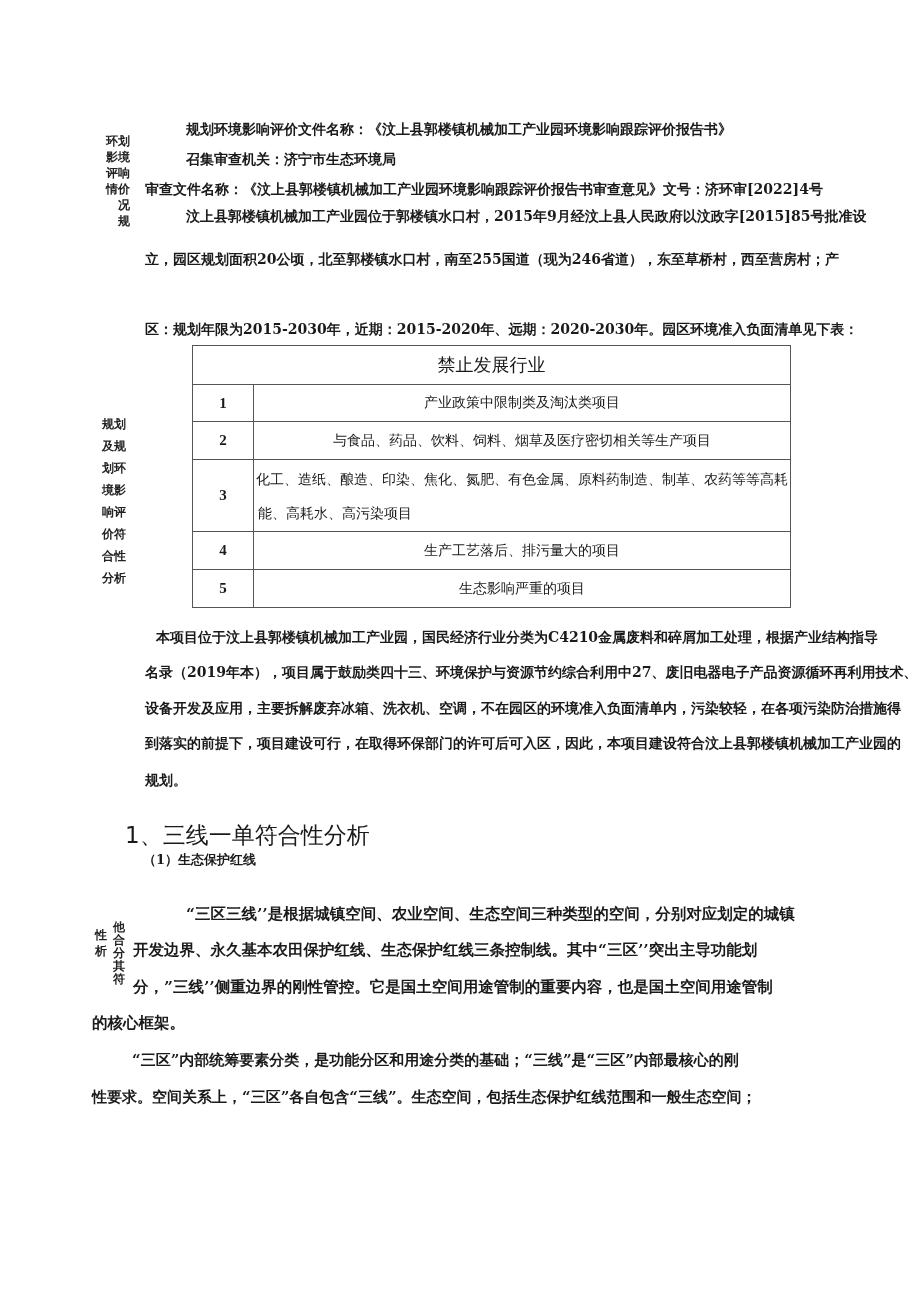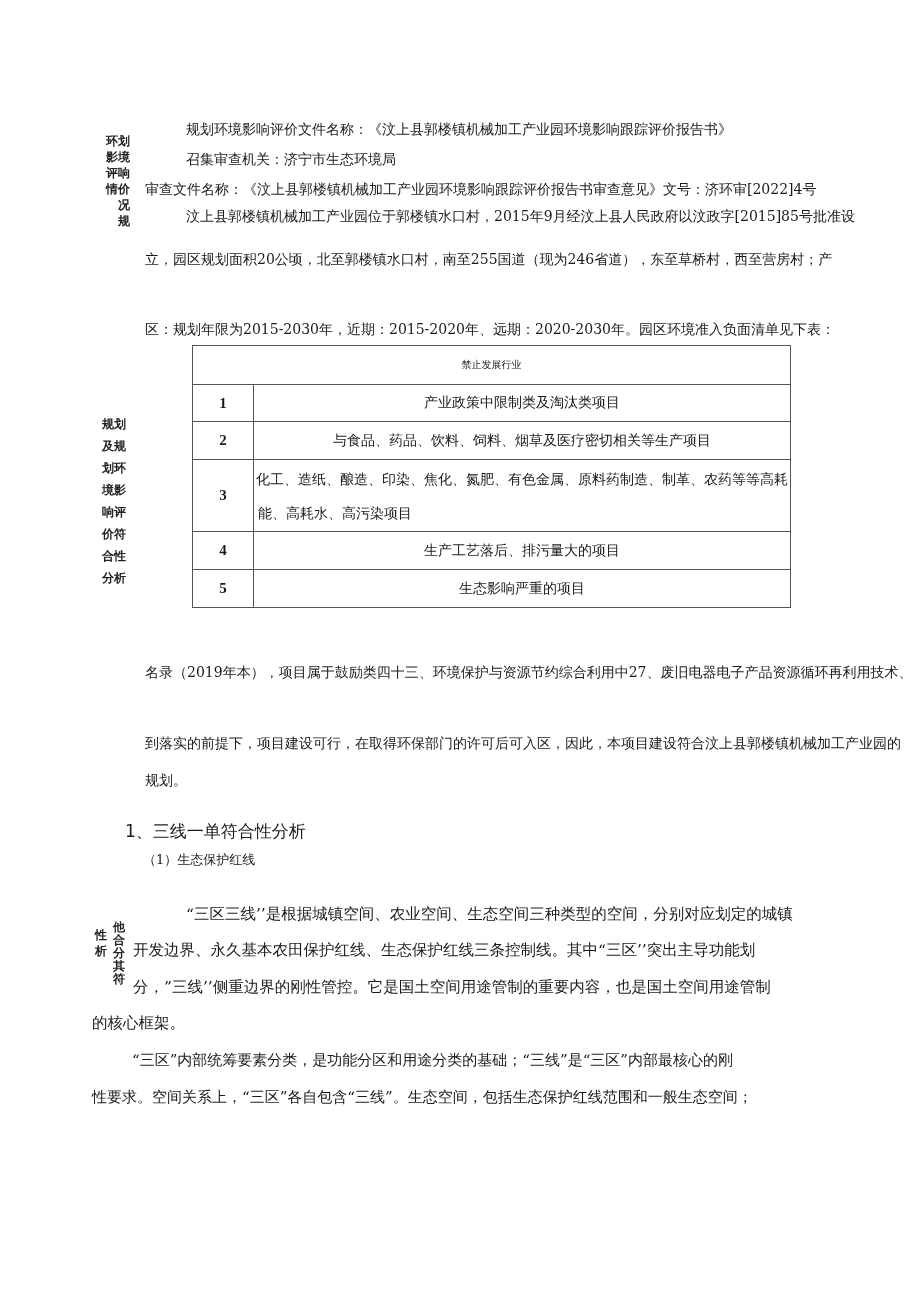--- a/index.html
+++ b/index.html
@@ -1,27 +1,27 @@
 <!DOCTYPE html>
 <html><head>
 <meta charset="utf-8">
 <style>
   html, body { margin:0; padding:0; background:#ffffff; }
   body { width:920px; height:1301px; position:relative; overflow:hidden;
          font-family:"DejaVu Serif","Liberation Serif",serif; color:#1a1a1a; }
   .abs { position:absolute; white-space:nowrap; }
-  .t14 { font-size:14px; line-height:20px; }
+  .t14 { font-size:14px; line-height:20px;font-weight:bold; }
   .side { position:absolute; font-size:12px; color:#222; text-align:center;font-weight:bold; }
   .side span { display:block; }
-  .para { position:absolute; font-size:14px; white-space:nowrap; }
+  .para { position:absolute; font-size:14px; white-space:nowrap;font-weight:bold; }
   .para .ln { position:absolute; left:0; white-space:nowrap; }
   table.neg { position:absolute; left:192px; top:345px; width:599px; border-collapse:collapse;
               font-size:14px; }
   table.neg td { border:1px solid #555; text-align:center; vertical-align:middle; padding:0; }
-  table.neg td.hdr { height:38px; font-family:"DejaVu Sans","Liberation Sans",sans-serif; font-size:10px; }
+  table.neg td.hdr { height:38px; font-family:"DejaVu Sans","Liberation Sans",sans-serif; font-size:18px; }
   table.neg td.num { width:60px; font-weight:bold; font-family:"Liberation Serif",serif; font-size:15px; }
   .sans { font-family:"DejaVu Sans","Liberation Sans",sans-serif; }
   .h1 { font-size:16px; }
 </style>
 </head>
 <body>
 
 <div class="side" style="left:98px; top:133px; width:40px; line-height:16px;">
   <span>环划</span>
   <span>影境</span>
@@ -77,26 +77,28 @@
     <td>生产工艺落后、排污量大的项目</td>
   </tr>
   <tr style="height:38px;">
     <td class="num">5</td>
     <td>生态影响严重的项目</td>
   </tr>
 </tbody>
   </table>
 
 <div class="para" style="left:145px; top:629px; width:680px; height:170px;">
+  <div class="ln" style="top:0; left:11px;">本项目位于汶上县郭楼镇机械加工产业园，国民经济行业分类为C4210金属废料和碎屑加工处理，根据产业结构指导</div>
   <div class="ln" style="top:35px;">名录（2019年本），项目属于鼓励类四十三、环境保护与资源节约综合利用中27、废旧电器电子产品资源循环再利用技术、</div>
+  <div class="ln" style="top:71px;">设备开发及应用，主要拆解废弃冰箱、洗衣机、空调，不在园区的环境准入负面清单内，污染较轻，在各项污染防治措施得</div>
   <div class="ln" style="top:106px;">到落实的前提下，项目建设可行，在取得环保部门的许可后可入区，因此，本项目建设符合汶上县郭楼镇机械加工产业园的</div>
   <div class="ln" style="top:143px;">规划。</div>
 </div>
 
-<div class="abs sans h1" style="left:125px; top:820px; font-size:17px;">1、三线一单符合性分析</div>
+<div class="abs sans h1" style="left:125px; top:820px; font-size:23px;">1、三线一单符合性分析</div>
 <div class="abs t14" style="left:143px; top:850px; font-size:13px;">（1）生态保护红线</div>
 
 <div class="side" style="left:92px; top:927px; width:18px; line-height:16px;">
   <span>性</span>
   <span>析</span>
 </div>
 <div class="side" style="left:110px; top:921px; width:18px; line-height:13px;">
   <span>他</span>
   <span>合</span>
   <span>分</span>

